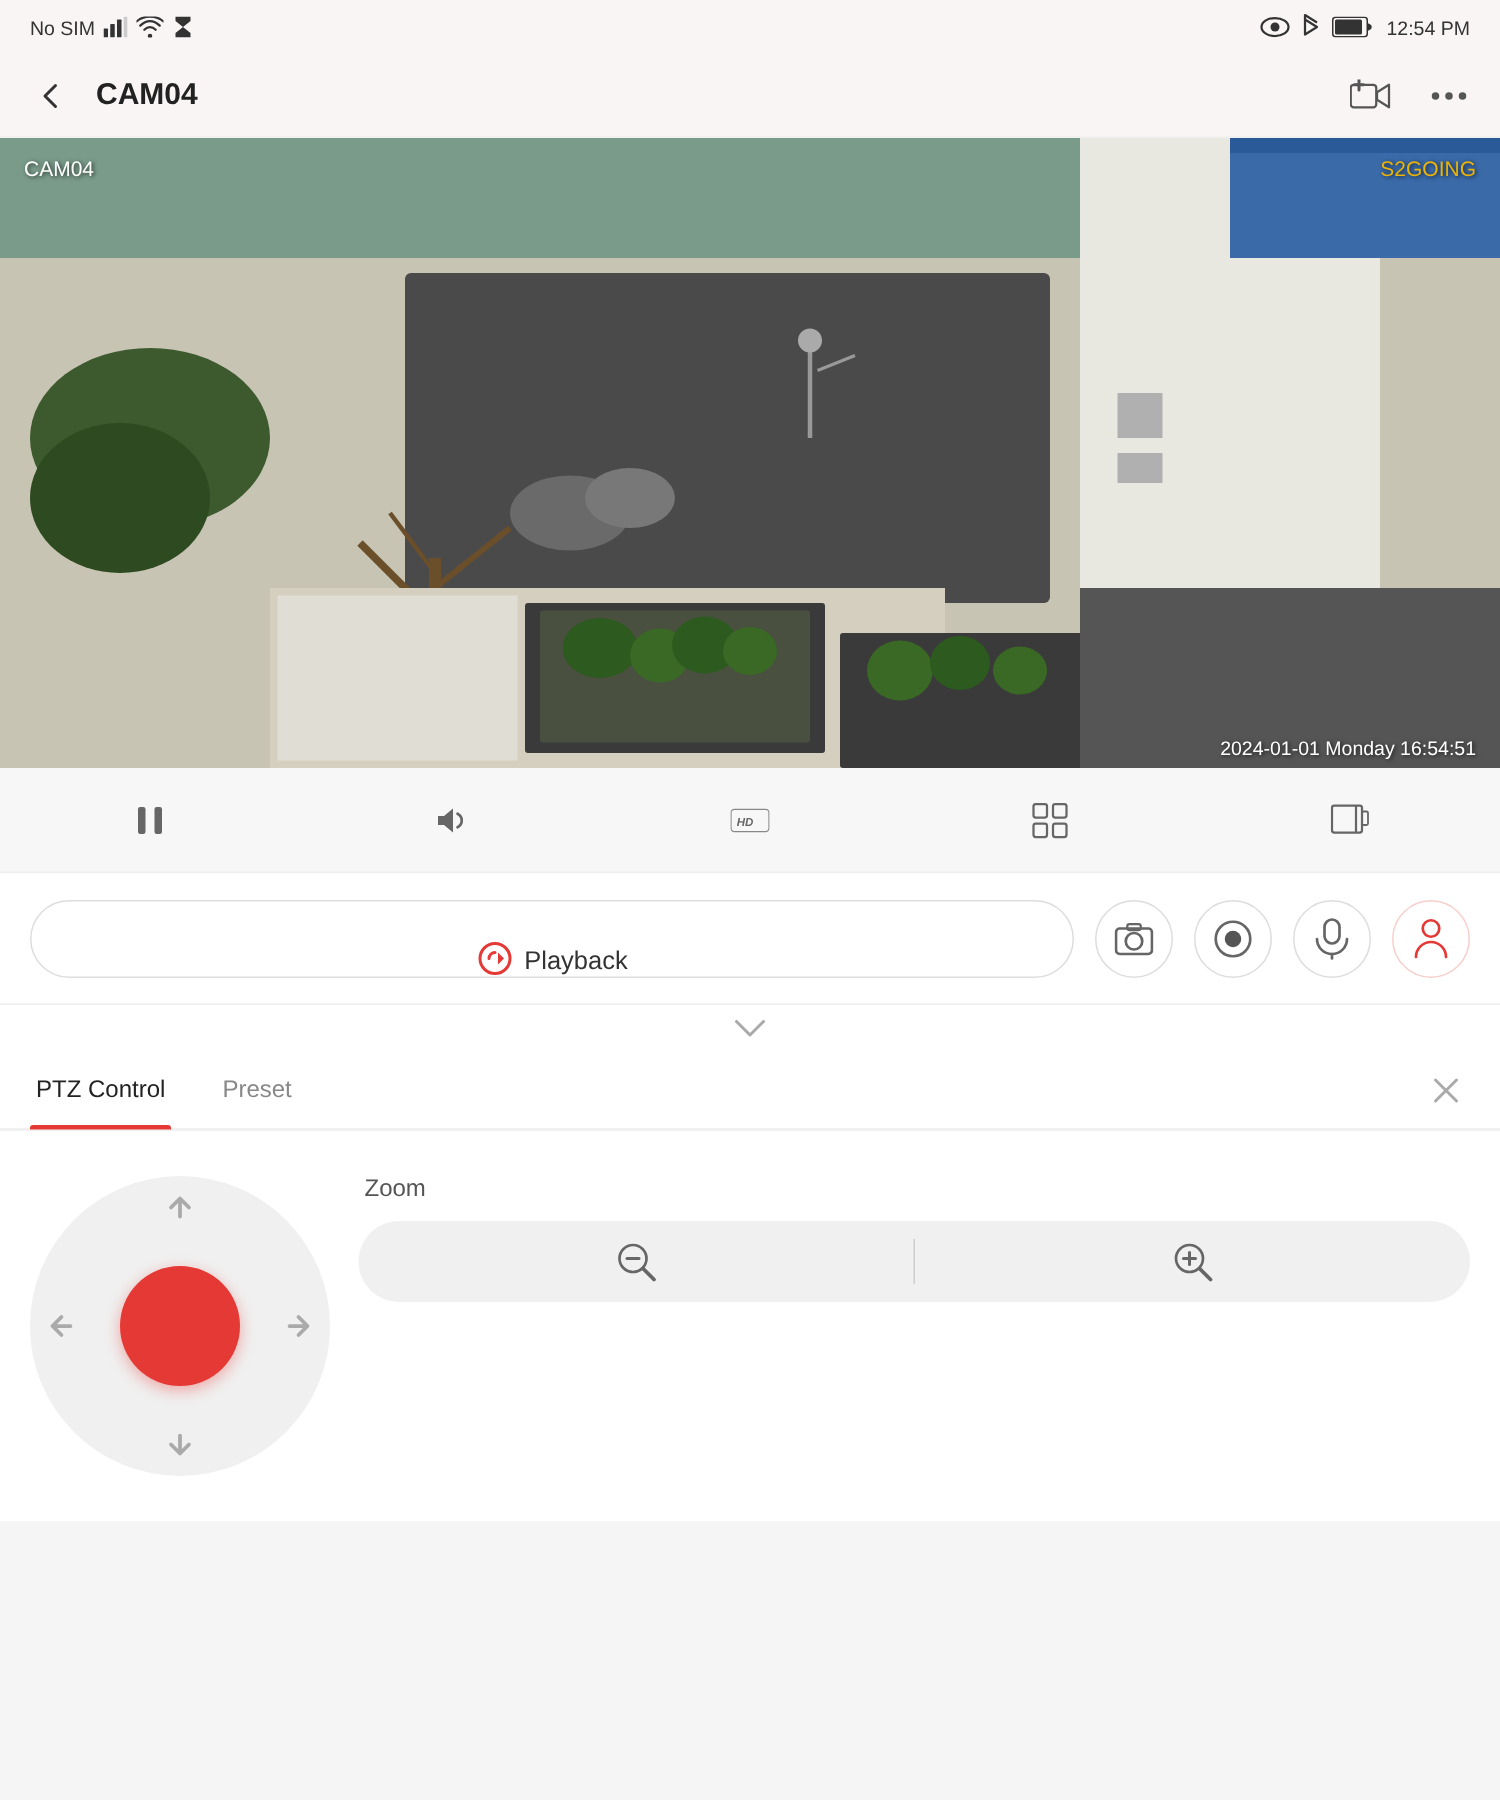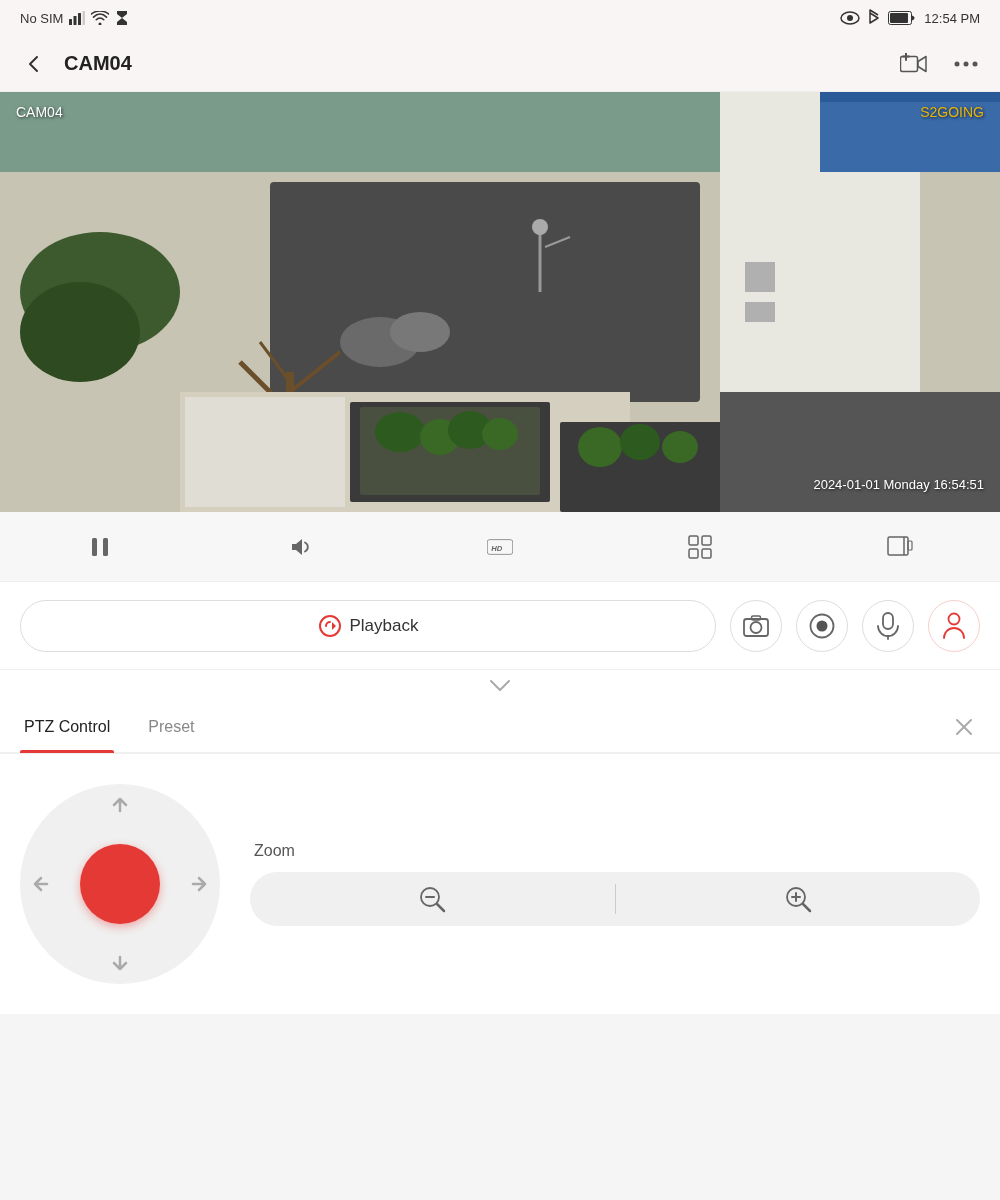--- a/index.html
+++ b/index.html
@@ -63,21 +63,21 @@
       position: absolute; top: 12px; left: 16px;
       color: white; font-size: 14px; font-weight: 500;
       text-shadow: 1px 1px 3px rgba(0,0,0,0.7);
     }
     .camera-overlay-tr {
       position: absolute; top: 12px; right: 16px;
       color: #eab308; font-size: 14px; font-weight: 500;
       text-shadow: 1px 1px 3px rgba(0,0,0,0.7);
     }
     .camera-timestamp {
-      position: absolute; bottom: 20px; right: 16px;
+      position: absolute; bottom: 6px; right: 16px;
       color: white; font-size: 13px;
       text-shadow: 1px 1px 3px rgba(0,0,0,0.7);
     }
 
     
     .garden-scene {
       width: 100%; height: 100%;
     }
 
     
@@ -110,21 +110,21 @@
       gap: 14px;
       border-bottom: 1px solid #eee;
     }
     .playback-btn {
       flex: 1;
       height: 52px;
       border-radius: 26px;
       border: 1.5px solid #ddd;
       background: #fff;
       display: flex;
-      align-items: center;
+      align-items: flex-end;
       justify-content: center;
       gap: 8px;
       cursor: pointer;
       color: #333;
       font-size: 17px;
     }
     .action-icon-btn {
       width: 52px; height: 52px;
       border-radius: 50%;
       border: 1.5px solid #ddd;
@@ -188,22 +188,22 @@
       cursor: pointer;
       color: #aaa;
     }
 
     
     .ptz-section {
       width: 100%;
       background: #fff;
       padding: 30px 20px 30px 20px;
       display: flex;
-      align-items: center;
-      gap: 30px;
+      align-items: flex-start;
+      gap: 19px;
     }
 
     
     .joystick-container {
       width: 200px; height: 200px;
       position: relative;
     }
     .joystick-bg {
       width: 200px; height: 200px;
       border-radius: 50%;

